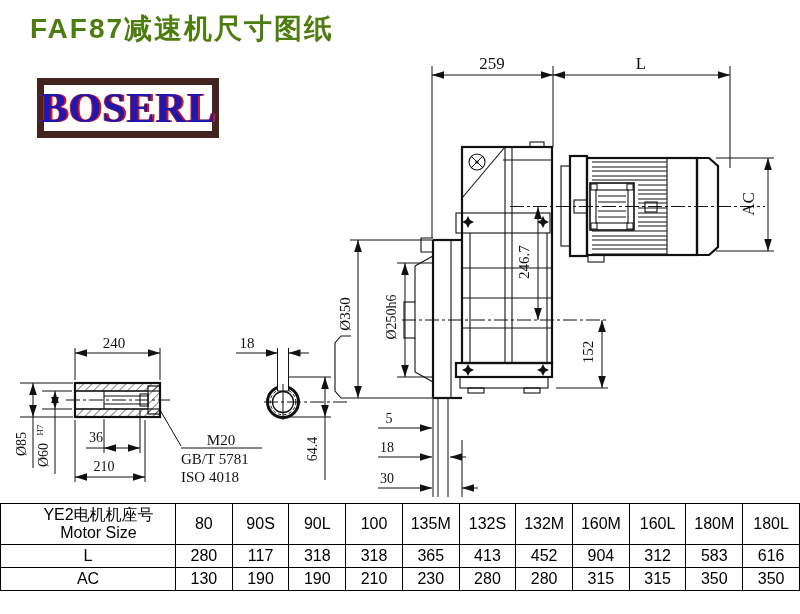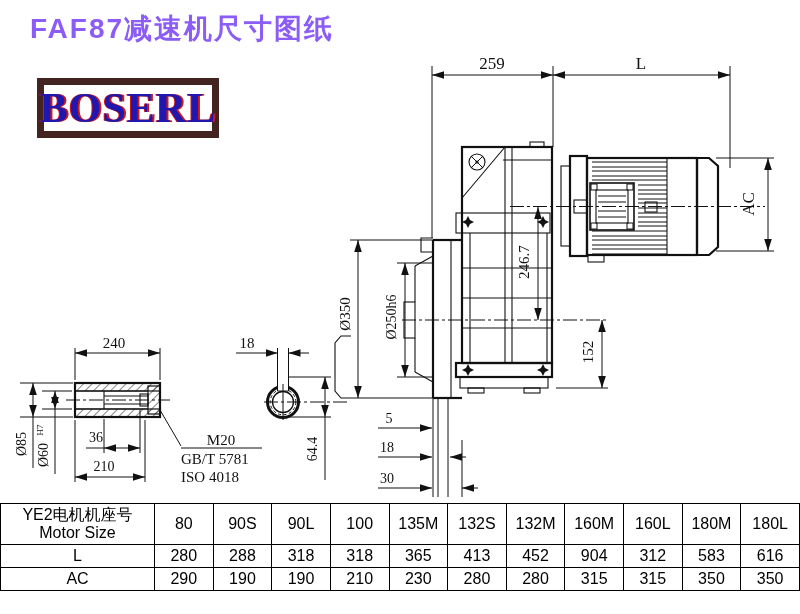--- a/index.html
+++ b/index.html
@@ -1,19 +1,19 @@
 <!DOCTYPE html>
 <html><head>
 <meta charset="utf-8">
 <style>
   html,body{margin:0;padding:0;background:#fff;}
   #page{position:relative;width:800px;height:614px;background:#ffffff;overflow:hidden;
         font-family:"Liberation Sans",sans-serif;}
   #page-title{position:absolute;left:30px;top:10px;font-size:28px;font-weight:bold;
-        color:#8b5cf6;letter-spacing:2px;white-space:nowrap;}
+        color:#4d7c0f;letter-spacing:2px;white-space:nowrap;}
   #logo-box{position:absolute;left:37px;top:78px;width:168px;height:46px;
         border:7px solid #432420;background:#fff;display:flex;align-items:center;justify-content:center;}
   #logo-text{font-family:"Liberation Serif",serif;font-weight:bold;font-size:42px;line-height:1;
         color:#2016b0;letter-spacing:1px;text-shadow:2px 0 0 #cc1a1a,-1px 0 0 #cc1a1a;}
   svg{position:absolute;left:0;top:0;}
   svg line,svg path,svg rect,svg circle,svg polyline{vector-effect:none;}
   .ol{stroke:#111;stroke-width:2.2;fill:none;}
   .tl{stroke:#111;stroke-width:1.1;fill:none;}
   .dl{stroke:#111;stroke-width:1;fill:none;}
   .cl{stroke:#111;stroke-width:1;fill:none;stroke-dasharray:14 3 3 3;}
@@ -288,53 +288,53 @@
       <line x1="290" y1="417" x2="331" y2="417" class="dl"></line>
       <line x1="325" y1="377" x2="325" y2="417" class="dl" marker-start="url(#aS)" marker-end="url(#aE)"></line>
       <line x1="325" y1="417" x2="325" y2="480" class="dl"></line>
       <text class="dims" x="317" y="449" text-anchor="middle" transform="rotate(-90 317 449)">64.4</text>
     </g>
   </svg>
 
   <table id="size-table">
     <tbody>
       <tr class="hdr" id="header-row">
-        <td class="hcell" style="width:153px;">
+        <td class="hcell" style="width:153px;padding-left:21px;">
           <div>YE2电机机座号</div>
           <div>Motor Size</div>
         </td>
       <td>80</td>
           <td>90S</td>
           <td>90L</td>
           <td>100</td>
           <td>135M</td>
           <td>132S</td>
           <td>132M</td>
           <td>160M</td>
           <td>160L</td>
           <td>180M</td>
           <td>180L</td>
         </tr>
     <tr class="val">
           <td>L</td>
           <td>280</td>
-          <td>288</td>
+          <td>117</td>
           <td>318</td>
           <td>318</td>
           <td>365</td>
           <td>413</td>
           <td>452</td>
           <td>904</td>
           <td>312</td>
           <td>583</td>
           <td>616</td>
         </tr>
         <tr class="val">
           <td>AC</td>
-          <td>290</td>
+          <td>130</td>
           <td>190</td>
           <td>190</td>
           <td>210</td>
           <td>230</td>
           <td>280</td>
           <td>280</td>
           <td>315</td>
           <td>315</td>
           <td>350</td>
           <td>350</td>

